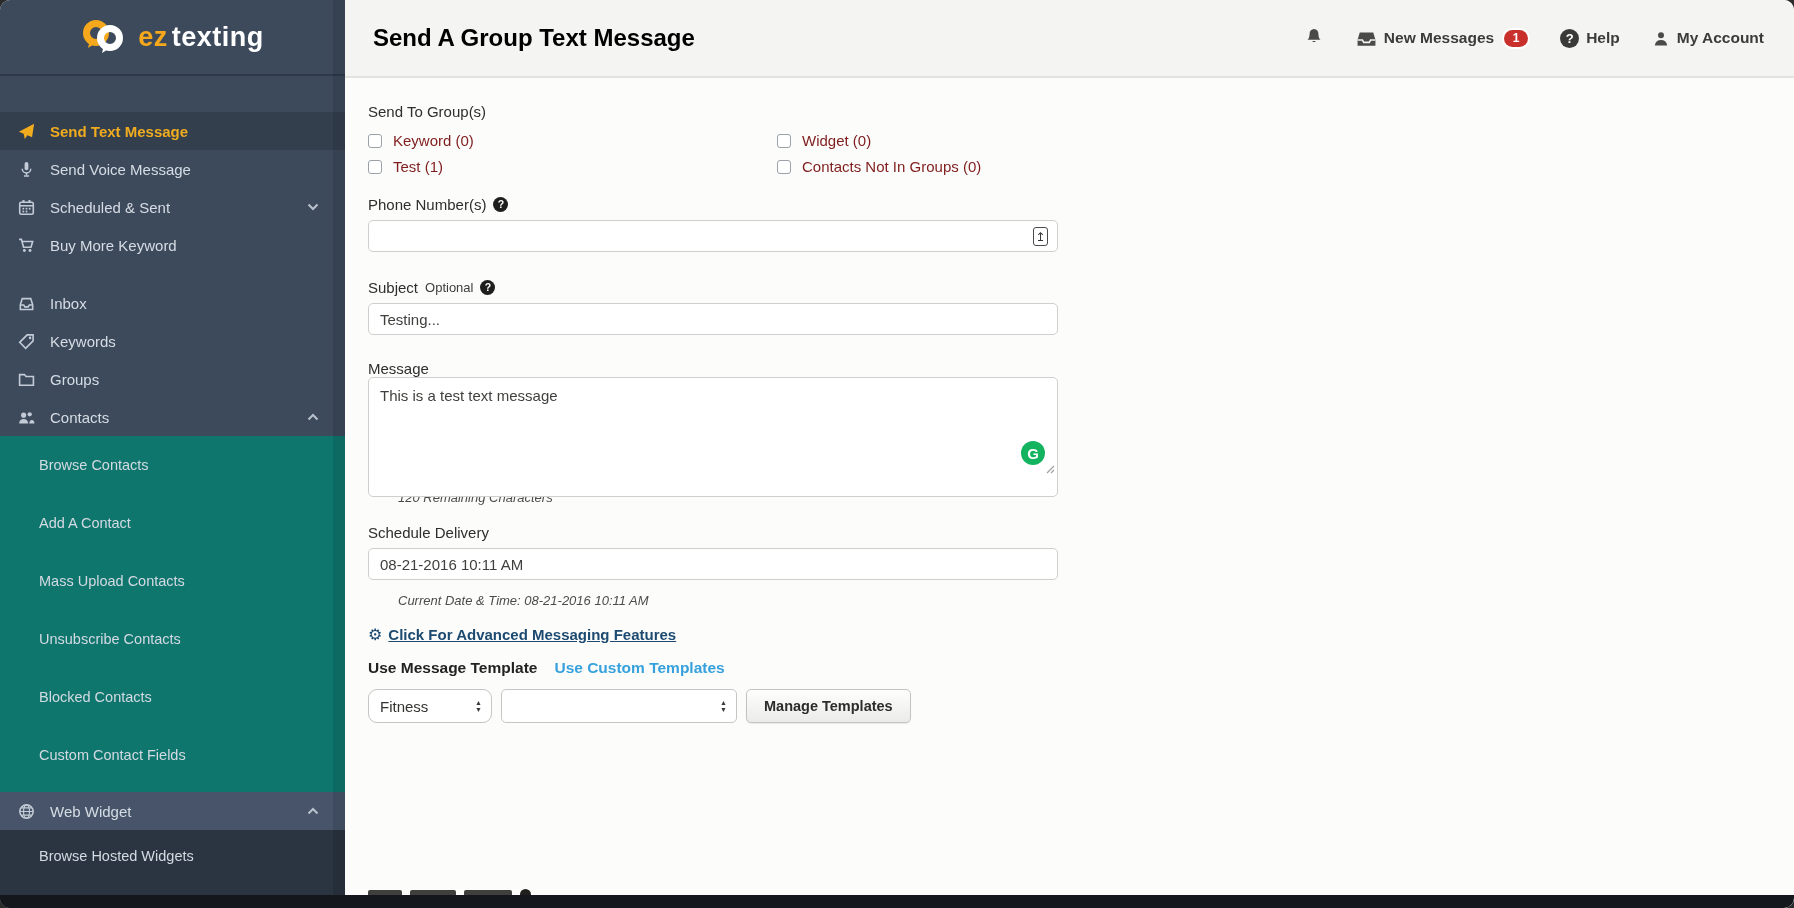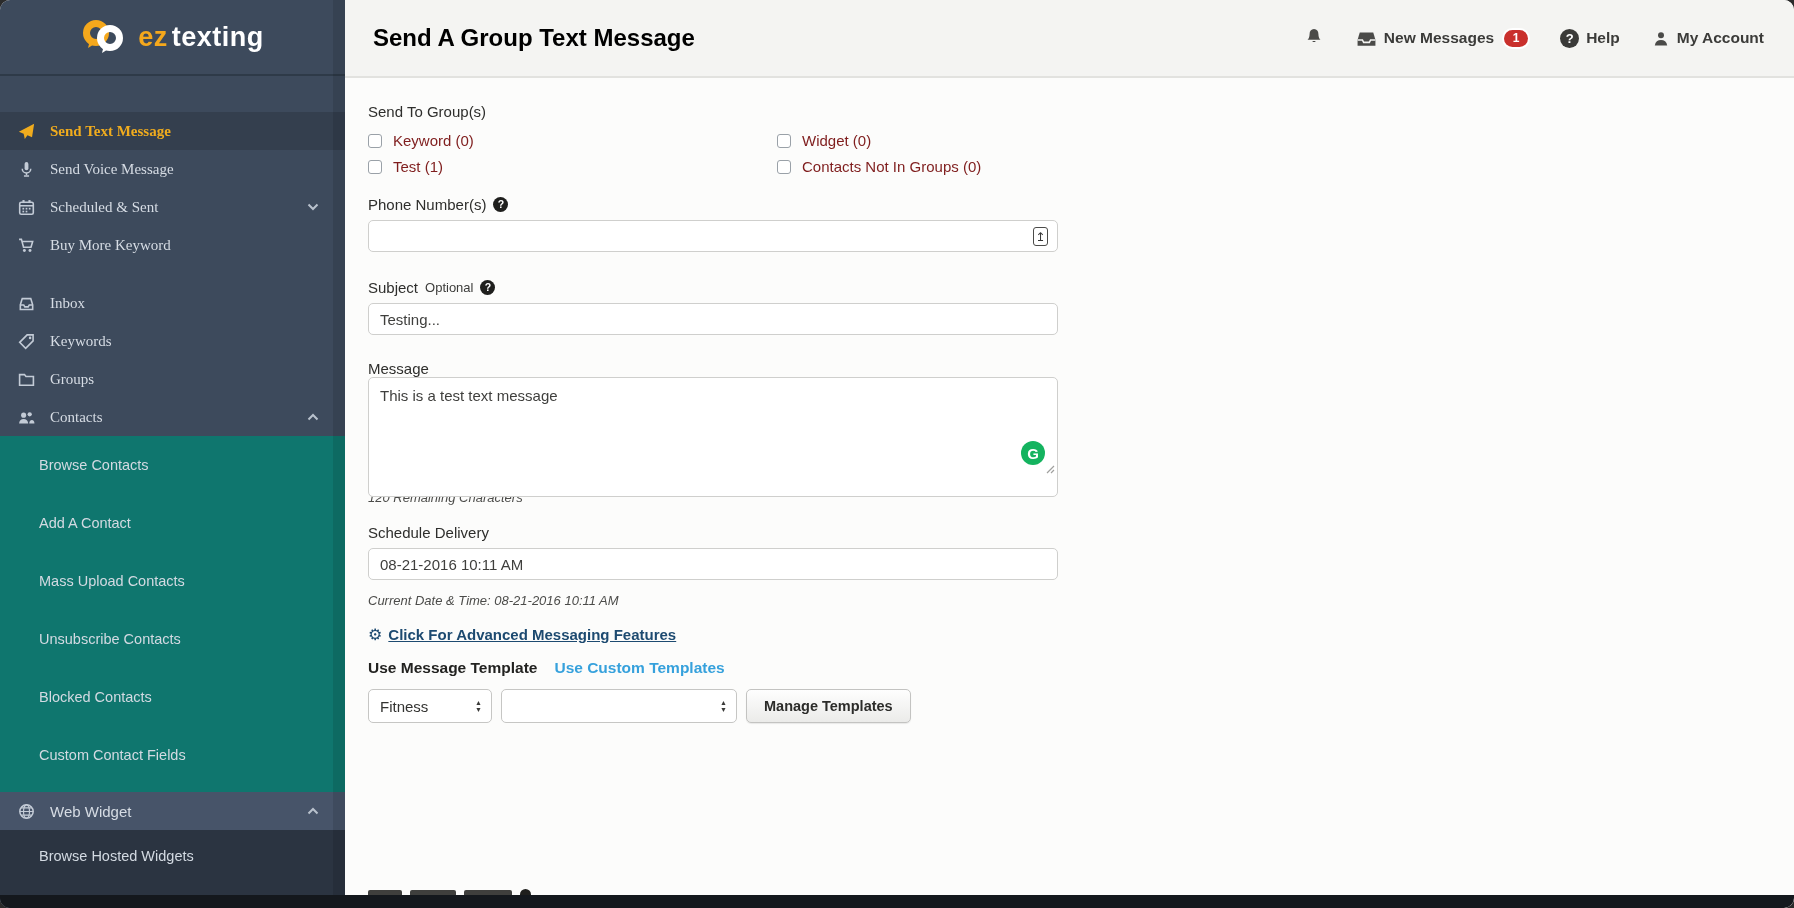--- a/index.html
+++ b/index.html
@@ -12,21 +12,21 @@
   
   .sidebar {
     position:absolute; left:0; top:0; bottom:0; width:345px;
     background:#3d4a5c; display:flex; flex-direction:column; z-index:2;
   }
   .sidebar::after{ content:""; position:absolute; right:0; top:0; bottom:0; width:12px; background:rgba(0,0,0,.10); }
   .logo-bar { height:76px; flex:0 0 76px; display:flex; align-items:center; justify-content:center; gap:11px; border-bottom:2px solid #2e3a48; }
   .logo-text { font-size:27px; font-weight:bold; letter-spacing:.5px; }
   .logo-ez { color:#f5a81c; }
   .logo-texting { color:#ffffff; margin-left:4px; }
-  .nav { padding-top:36px;font-family:Liberation Serif, serif; }
+  .nav { padding-top:36px; }
   .nav-item { height:38px; display:flex; align-items:center; padding:0 26px 0 18px; color:#d6dce4; font-size:15px; cursor:pointer; }
   .nav-item .icn { width:17px; height:17px; margin-right:15px; flex:0 0 17px; color:#c3cbd6; }
   .nav-item .icn svg { width:100%; height:100%; display:block; }
   .nav-item .lbl { flex:1; white-space:nowrap; }
   .nav-item .chev { width:12px; height:8px; color:#b9c2cd; }
   .nav-item .chev svg { width:12px; height:8px; display:block; }
   .nav-item.active { background:#343f4e; color:#f0ac1e; font-weight:bold; }
   .nav-item.active .icn { color:#f0ac1e; }
   .nav-gap { height:20px; }
   .submenu { background:#0f766e; padding-bottom:8px; }
@@ -56,21 +56,21 @@
   .box { width:14px; height:14px; border:1.5px solid #9aa1a8; border-radius:3px; background:#fff; flex:0 0 14px; }
   .input-wrap { position:relative; width:690px; }
   .text-input { width:690px; height:32px; border:1.5px solid #cfcfcd; border-radius:5px; font-family:"Liberation Sans",sans-serif; font-size:15px; color:#3f3f3d; padding:0 34px 0 11px; background:#fff; outline:none; }
   .text-input.no-icon { padding-right:11px; }
   .mini-box { position:absolute; right:10px; top:7px; width:15px; height:19px; border:1.5px solid #4b4b49; border-radius:3px; display:flex; align-items:center; justify-content:center; font-size:12px; line-height:1; color:#333; background:#fff; cursor:pointer; }
   .mt { margin-top:7px; }
   .textarea-wrap { position:relative; width:690px; height:100px; }
   .msg-area { width:690px; height:120px; resize:none; border:1.5px solid #cfcfcd; border-radius:5px; padding:9px 11px; font-family:"Liberation Sans",sans-serif; font-size:15px; color:#3f3f3d; background:#fff; outline:none; }
   .grammarly { position:absolute; right:13px; bottom:12px; width:24px; height:24px; border-radius:50%; background:#14b35f; color:#fff; font-weight:bold; font-size:15px; display:flex; align-items:center; justify-content:center; cursor:pointer; }
   .resize-h { position:absolute; right:3px; bottom:3px; width:10px; height:10px; cursor:nwse-resize; }
-  .hint { font-size:13px; font-style:italic; color:#4c4c4a; margin-top:13px; }
+  .hint { font-size:13px; font-style:italic; color:#4c4c4a; margin-top:13px;margin-left:30px; }
   .adv-row { margin-top:18px; display:flex; align-items:center; gap:6px; }
   .gear { color:#1d4a70; font-size:16px; line-height:1; }
   .adv-link { color:#1d4a70; font-weight:bold; font-size:15px; text-decoration:underline; cursor:pointer; }
   .template-row { display:flex; align-items:center; gap:17px; margin-top:16px; }
   .tmpl-label { font-size:15.5px; font-weight:600; color:#222220; }
   .blue-link { color:#36a1dc; font-size:15.5px; font-weight:600; text-decoration:none; cursor:pointer; }
   .select-row { display:flex; align-items:center; gap:9px; margin-top:12px; }
   .sel { height:34px; border:1.5px solid #c6c6c4; border-radius:5px; background:#fff; display:flex; align-items:center; padding:0 9px 0 11px; font-size:15px; color:#333331; cursor:pointer; }
   .arrows { margin-left:auto; display:flex; flex-direction:column; gap:1px; font-size:7px; line-height:6px; color:#3a3a38; padding-left:10px; }
   .btn { height:34px; padding:0 17px; border:1.5px solid #c3c3c1; border-radius:5px; background:linear-gradient(#fefefe,#ebebe9); font-family:"Liberation Sans",sans-serif; font-size:14.5px; font-weight:bold; color:#2c2c2a; cursor:pointer; box-shadow:0 1px 1px rgba(0,0,0,.08); }
@@ -324,21 +324,21 @@
       <span class="gear">⚙</span>
       <a class="adv-link" href="#">Click For Advanced Messaging Features</a>
     </div>
 
     <div class="template-row">
       <span class="tmpl-label">Use Message Template</span>
       <a class="blue-link" href="#">Use Custom Templates</a>
     </div>
 
     <div class="select-row">
-      <div class="sel" style="width:124px;">
+      <div class="sel" style="width:124px;border-radius:9px;">
         <span>Fitness</span>
         <span class="arrows">
             <span>▲</span>
             <span>▼</span>
           </span>
       </div>
       <div class="sel" style="width:236px;">
         <span></span>
         <span class="arrows">
             <span>▲</span>

